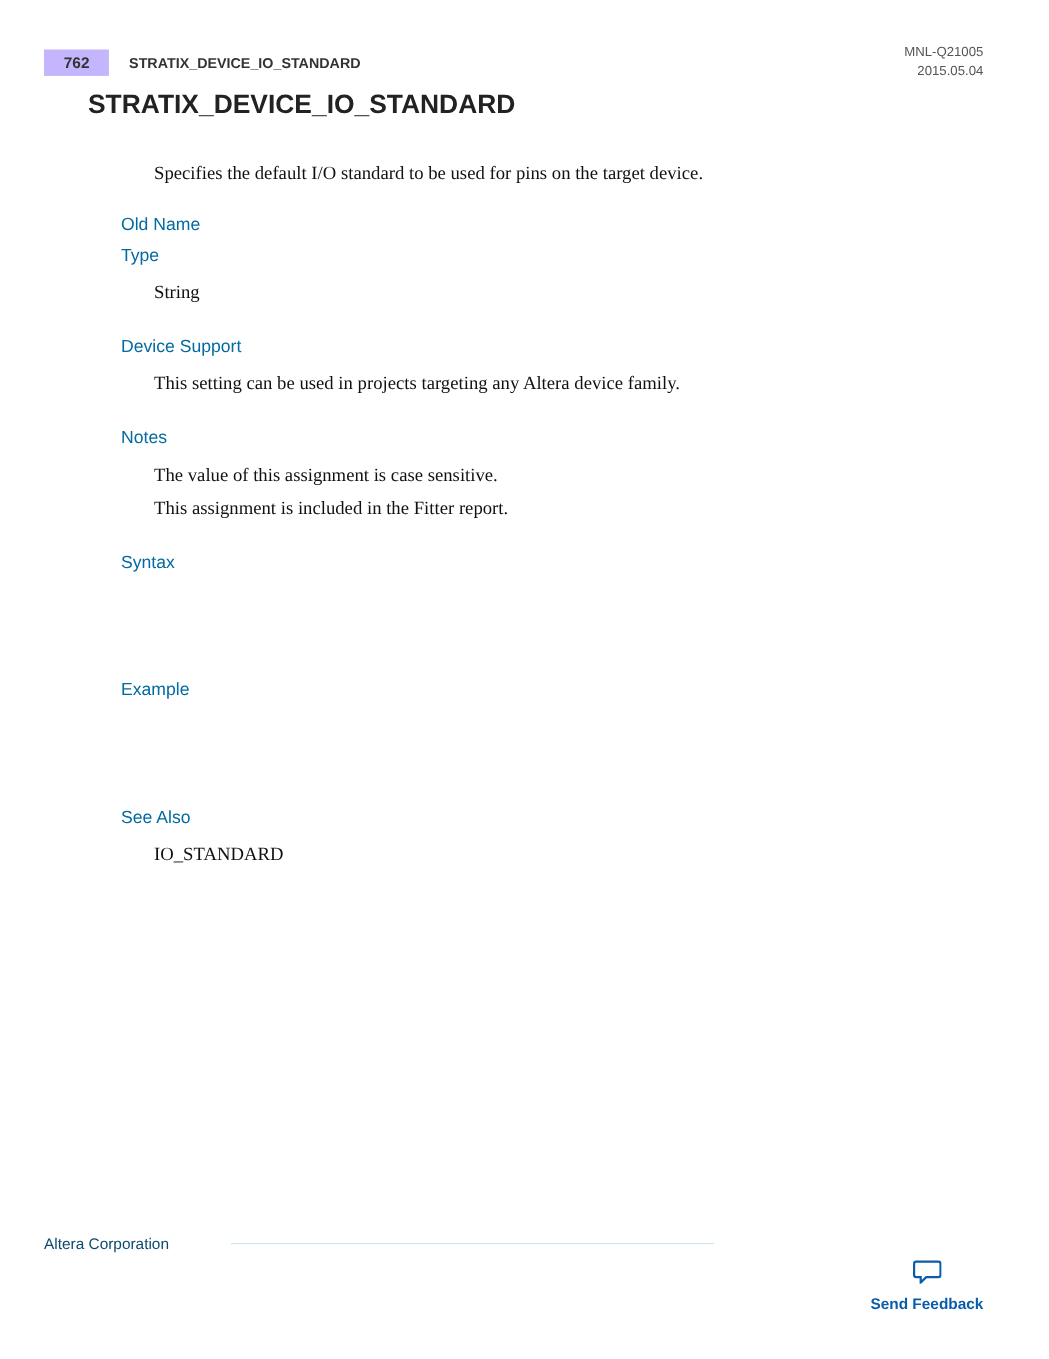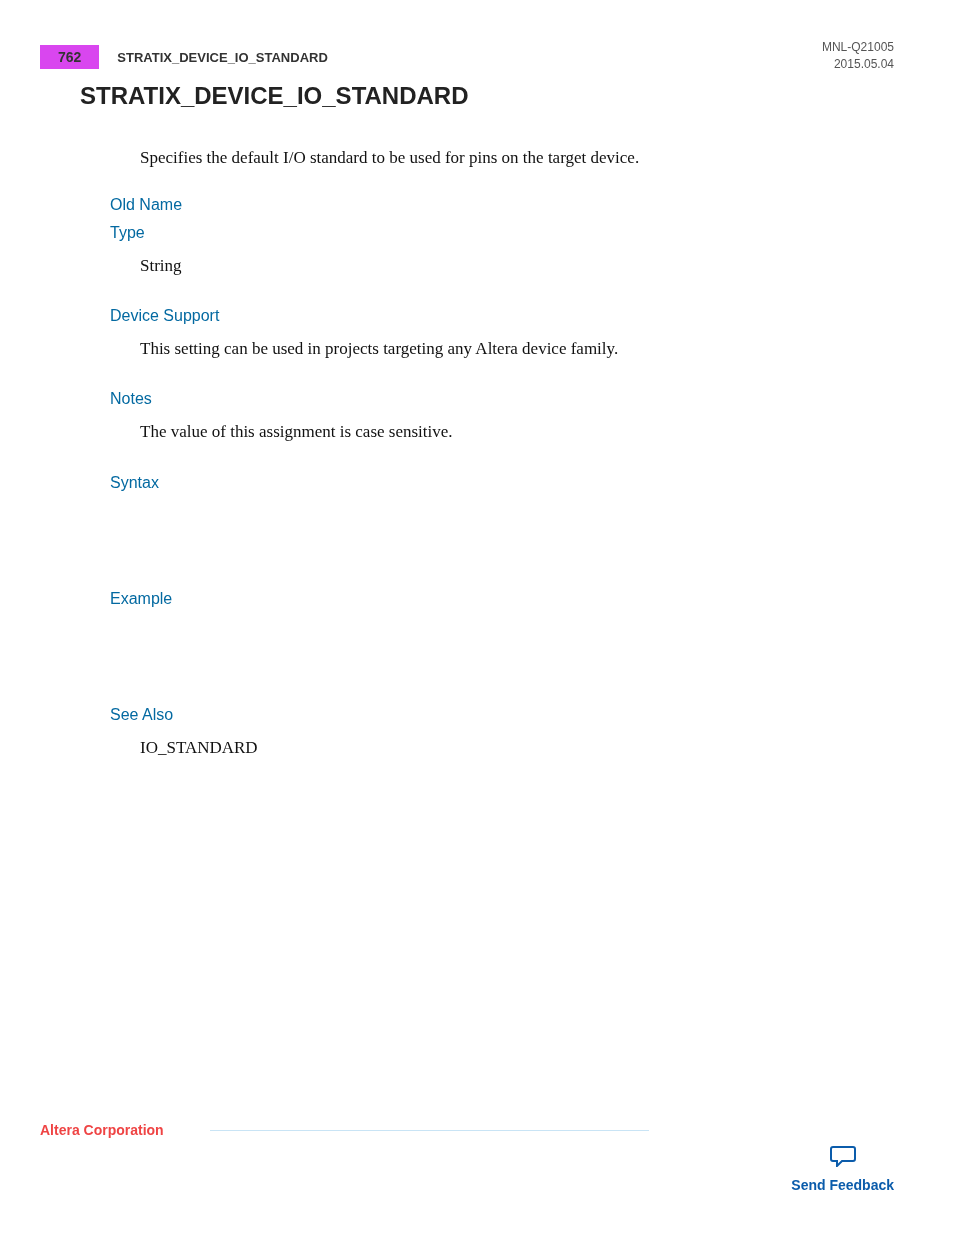--- a/index.html
+++ b/index.html
@@ -17,21 +17,21 @@
     }
     .header-row {
       position: absolute;
       top: 45px;
       left: 40px;
       right: 60px;
       display: flex;
       align-items: center;
     }
     .page-number-box {
-      background: #d946ef;
+      background: #c4b5fd;
       padding: 4px 18px;
       font-family: Arial, Helvetica, sans-serif;
       font-weight: bold;
       font-size: 14px;
       color: #333;
     }
     .header-title {
       margin-left: 18px;
       font-family: Arial, Helvetica, sans-serif;
       font-weight: bold;
@@ -96,23 +96,23 @@
       bottom: 90px;
       left: 40px;
       right: 40px;
       height: 26px;
     }
     .footer-left {
       position: absolute;
       left: 0;
       top: 3px;
       font-family: Arial, Helvetica, sans-serif;
-      font-weight: bold;
-      font-size: 14px;
-      color: #ef4444;
+      font-weight: normal;
+      font-size: 14px;
+      color: #0c4a6e;
       text-align: center;
     }
     .footer-bar {
       position: absolute;
       right: 0;
       top: 0;
       background: #c9e4f5;
       padding: 5px 14px 5px 30px;
       font-family: Arial, Helvetica, sans-serif;
       font-weight: bold;
@@ -180,20 +180,21 @@
 
   <h3 class="section-heading">Type</h3>
   <div class="section-body">String</div>
 
   <h3 class="section-heading">Device Support</h3>
   <div class="section-body">This setting can be used in projects targeting any Altera device family.</div>
 
   <h3 class="section-heading">Notes</h3>
   <div class="section-body notes-body">
     <p>The value of this assignment is case sensitive.</p>
+    <p>This assignment is included in the Fitter report.</p>
   </div>
 
   <h3 class="section-heading">Syntax</h3>
   <div class="section-body syntax-body"></div>
 
   <h3 class="section-heading">Example</h3>
   <div class="section-body example-body"></div>
 
   <h3 class="section-heading">See Also</h3>
   <div class="section-body">IO_STANDARD</div>

